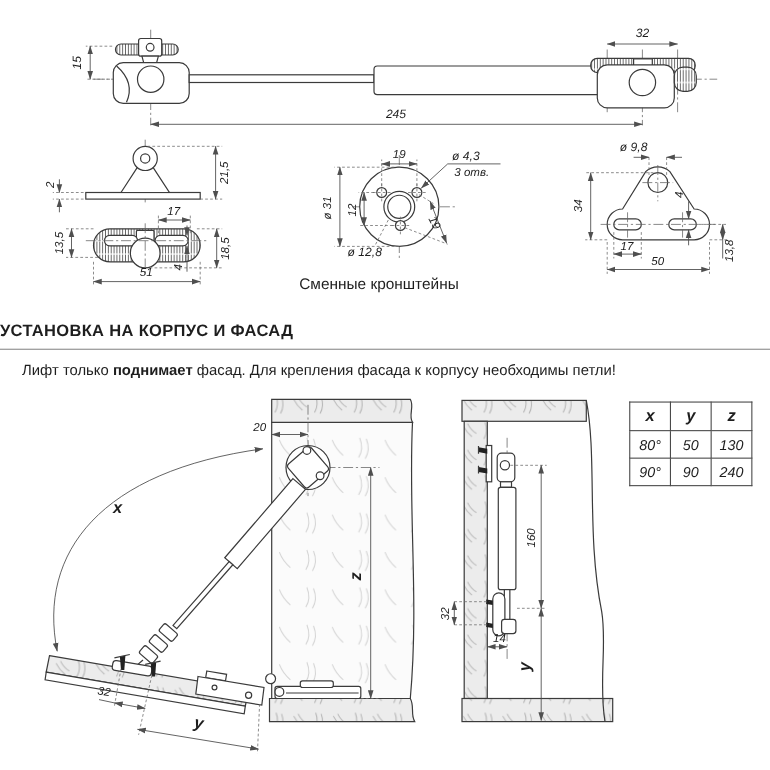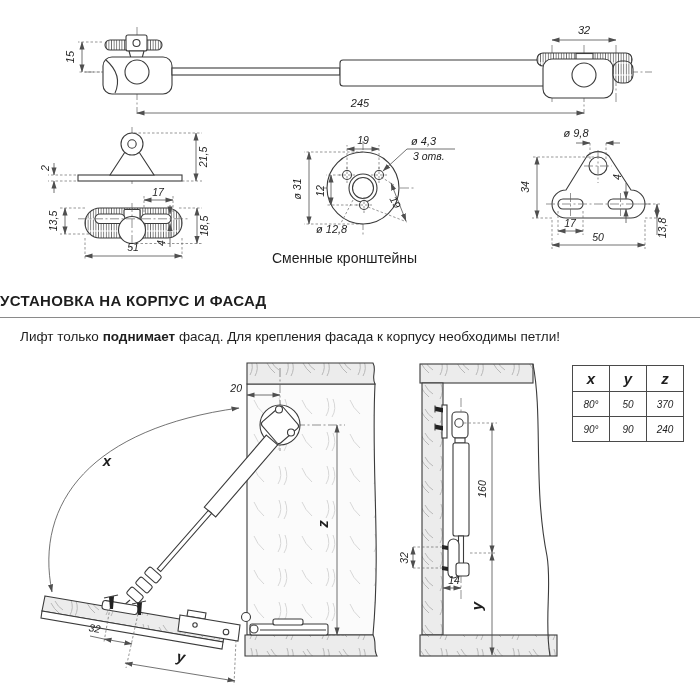--- a/index.html
+++ b/index.html
@@ -16,21 +16,21 @@
   text.dt{font:italic 10.5px "Liberation Sans",sans-serif;fill:#1e1e1e;}
   text.dt2{font:italic 11px "Liberation Sans",sans-serif;fill:#1e1e1e;}
   text.big{font:italic 600 15px "Liberation Sans",sans-serif;fill:#1e1e1e;}
   .mid{text-anchor:middle;}
   #title{top:292px;left:0;width:700px;text-align:left;font-weight:bold;font-size:15px;letter-spacing:.3px;}
   #rule{top:317px;left:0;width:700px;height:1px;background:#8a8a8a;}
   #note{top:329px;left:0;width:580px;text-align:center;font-size:13.5px;}
   #caption{top:250px;left:272px;width:210px;text-align:left;font-size:14px;}
   #spec-table{border-collapse:collapse;}
   #spec-table td,#spec-table th{border:1.5px solid #4a4a4a;width:36px;text-align:center;
-      font-style:italic;padding:0;height:24px;font-size:10px;background:#fff;}
+      font-style:italic;padding:0;height:24px;font-size:13px;background:#fff;}
   #spec-table th{height:25px;font-size:15px;font-weight:600;}
 </style>
 </head>
 <body>
 
 <div id="page">
 
 <svg width="0" height="0" style="position:absolute" aria-hidden="true">
  <defs>
   <marker id="arw" viewBox="0 0 10 10" refX="9.4" refY="5" markerWidth="10" markerHeight="10" orient="auto-start-reverse">
@@ -389,21 +389,21 @@
 <table id="spec-table" class="abs" style="left:572px;top:365px">
   <tbody>
         <tr>
     <th>x</th>
     <th>y</th>
     <th>z</th>
   </tr>
   <tr>
     <td>80°</td>
     <td>50</td>
-    <td>370</td>
+    <td>130</td>
   </tr>
   <tr>
     <td>90°</td>
     <td>90</td>
     <td>240</td>
   </tr>
 </tbody>
     </table>
 
 </div>

